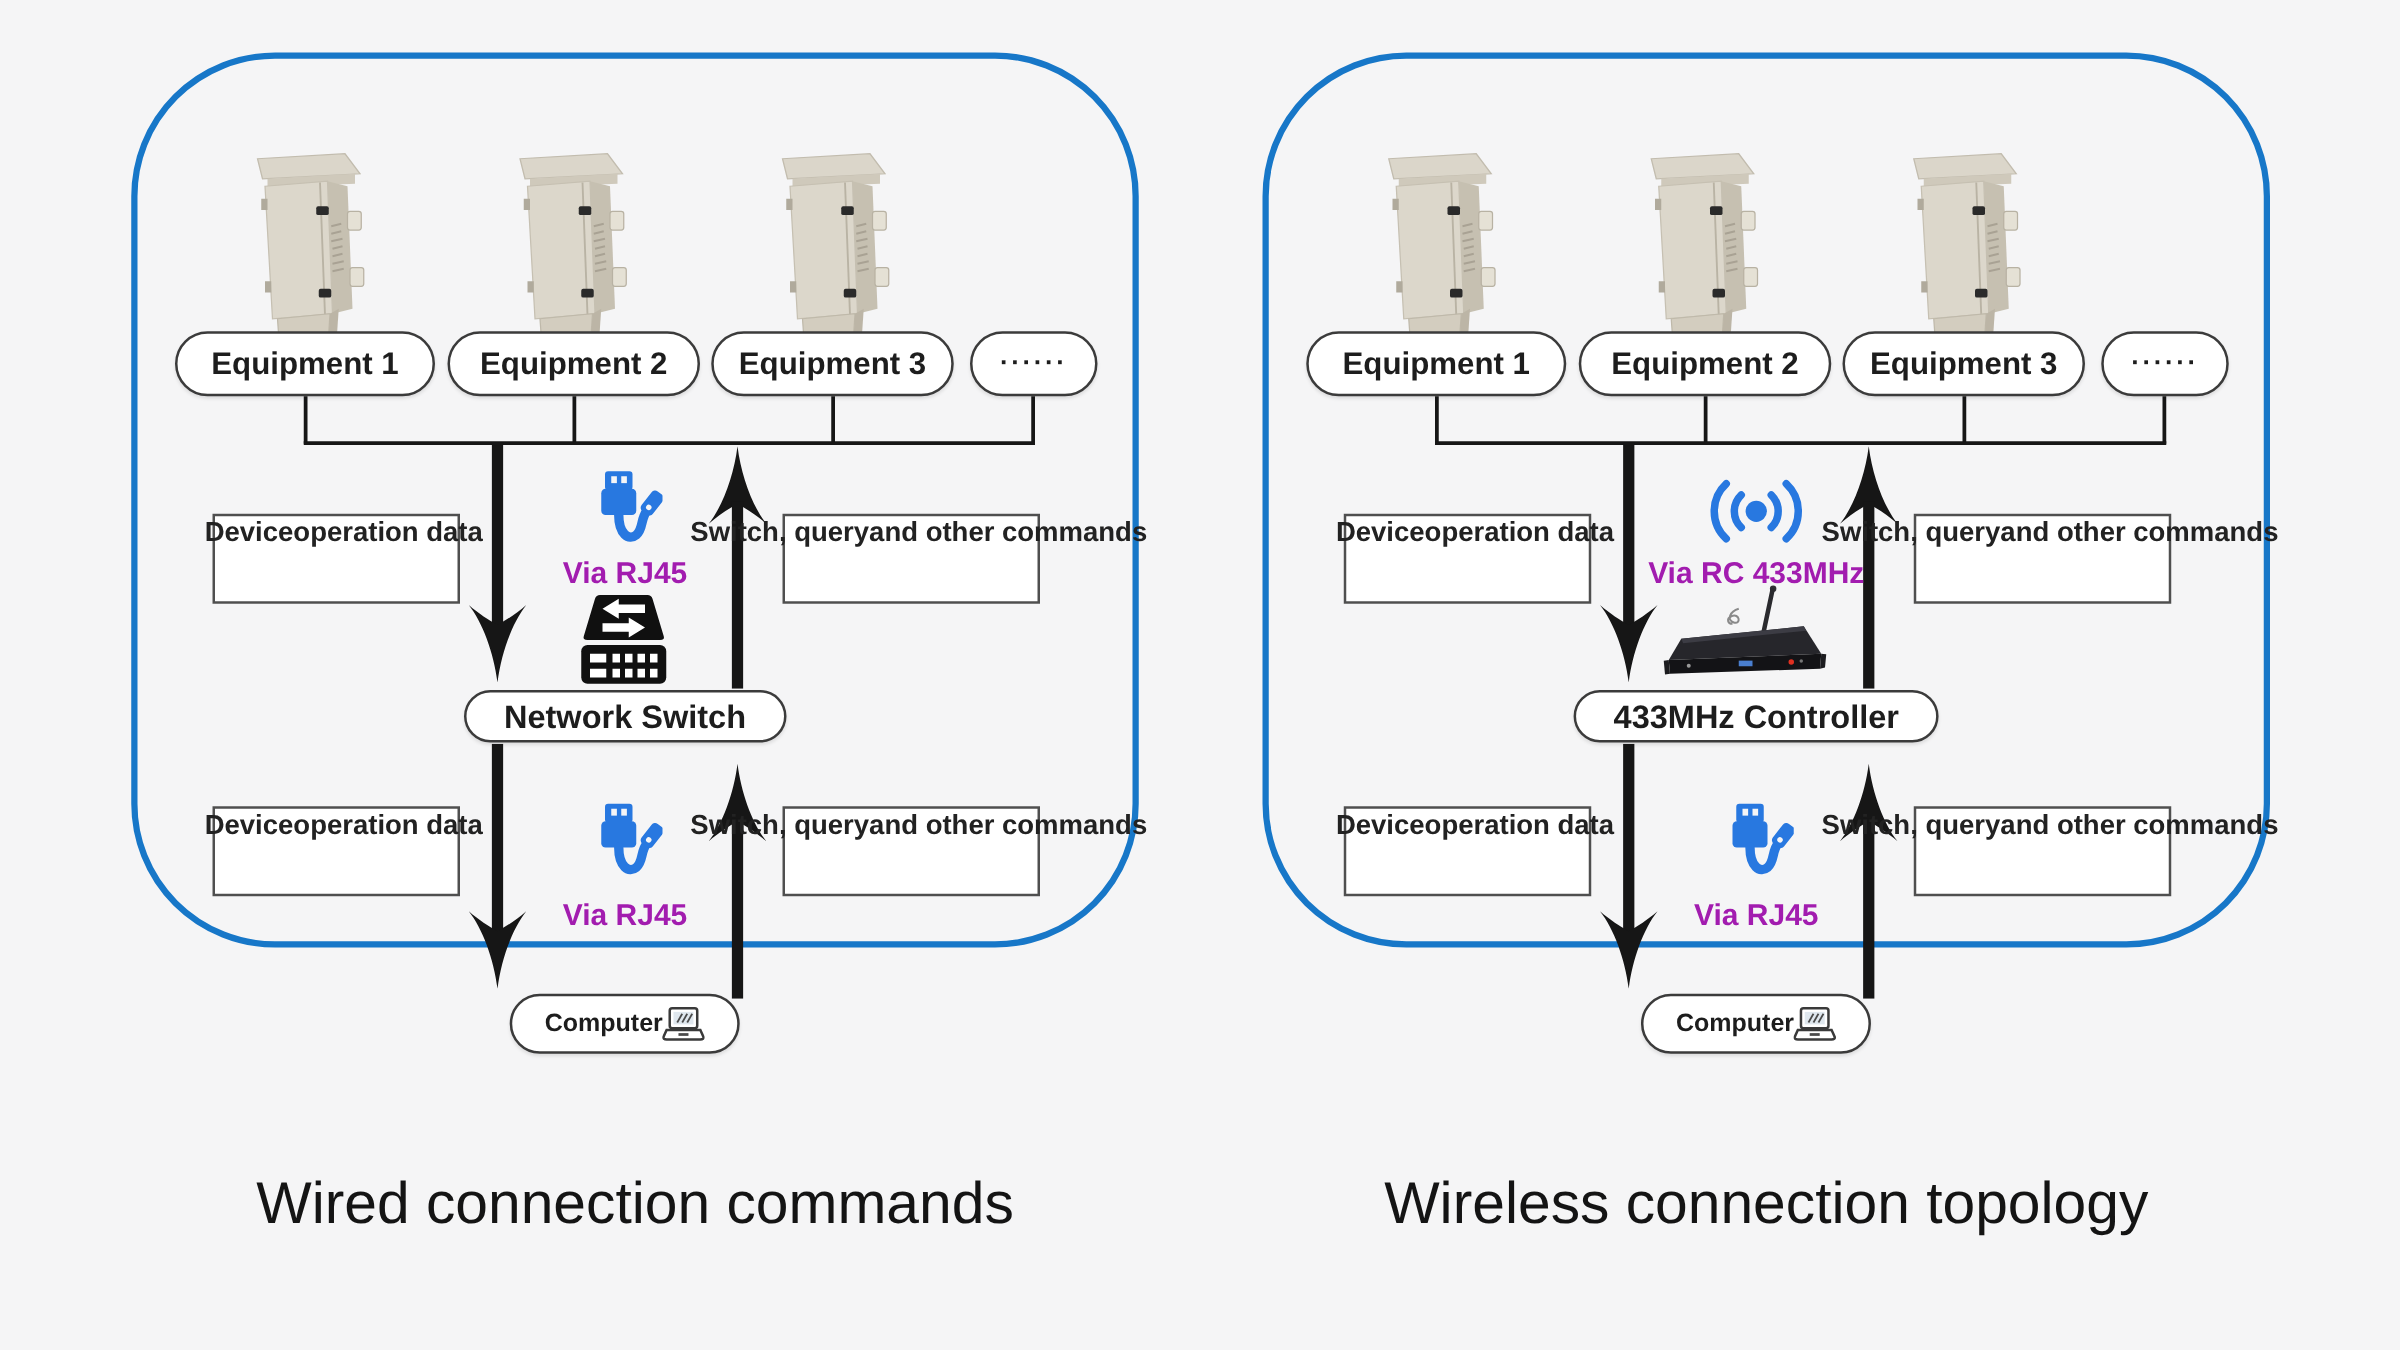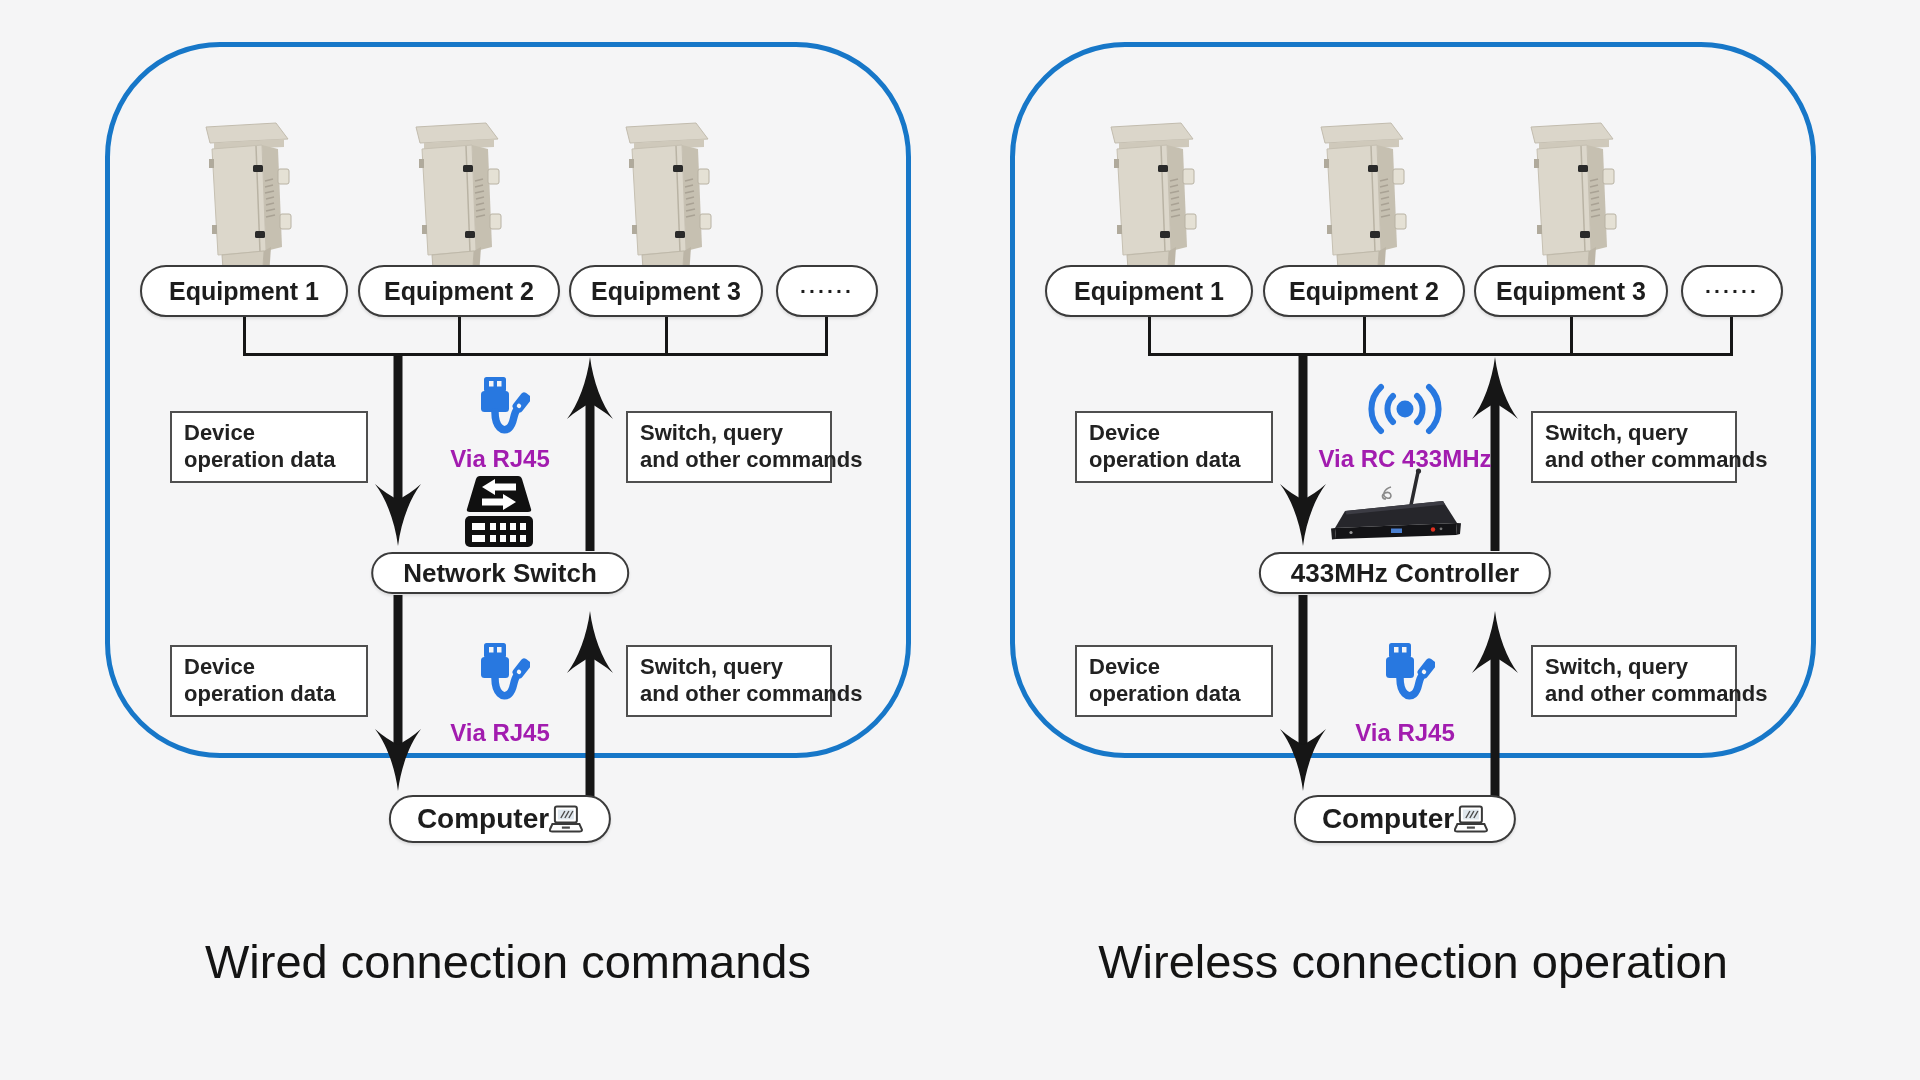--- a/index.html
+++ b/index.html
@@ -40,21 +40,21 @@
   .arrow{position:absolute;width:48px;}
   .a-down-1{left:264px;top:307px;height:192px;}
   .a-up-1{left:456px;top:310px;height:194px;}
   .a-down-2{left:264px;top:548px;height:196px;}
   .a-up-2{left:456px;top:564px;height:188px;}
 
   
   .info-box{
     position:absolute;width:198px;height:72px;background:#fff;
     border:2px solid #4f4f4f;box-sizing:border-box;
-    display:flex;flex-direction:column;justify-content:center;
+    display:flex;flex-direction:row;justify-content:center;
     padding-left:12px;font-size:22px;font-weight:bold;color:#222;line-height:1.22;
     white-space:nowrap;
   }
   .info-box.b-left{left:60px;}
   .info-box.b-right{left:516px;width:206px;}
   .info-box.row-upper{top:364px;}
   .info-box.row-lower{top:598px;}
 
   .via{
     position:absolute;left:270px;width:240px;text-align:center;
@@ -77,21 +77,21 @@
     border:2.5px solid #3b3b3b;border-radius:22px;background:#fff;
     display:flex;align-items:center;justify-content:center;
     font-weight:bold;font-size:26px;color:#1d1d1d;white-space:nowrap;
     box-shadow:0 2px 3px rgba(0,0,0,.10);
   }
   .computer-pill{
     position:absolute;top:748px;left:390px;transform:translateX(-50%);
     height:48px;box-sizing:border-box;padding:10px 26px;
     border:2.5px solid #3b3b3b;border-radius:25px;background:#fff;
     display:flex;align-items:center;justify-content:center;
-    font-weight:bold;font-size:28px;color:#1d1d1d;white-space:nowrap;
+    font-weight:bold;font-size:20px;color:#1d1d1d;white-space:nowrap;
     box-shadow:0 2px 3px rgba(0,0,0,.10);
   }
 
   .caption{
     position:absolute;top:934px;width:806px;text-align:center;
     font-size:47px;font-weight:400;color:#141414;white-space:nowrap;
   }
   .caption.cap-left{left:105px;}
   .caption.cap-right{left:1010px;}
 </style>
@@ -381,13 +381,13 @@
 
   <div class="computer-pill">
     <span>Computer</span>
     <svg width="34" height="28" viewBox="0 0 34 28">
         <use href="#def-laptop"></use>
       </svg>
   </div>
 </div>
 
 <div class="caption cap-left">Wired connection commands</div>
-<div class="caption cap-right">Wireless connection operation</div>
+<div class="caption cap-right">Wireless connection topology</div>
 
 </body></html>

